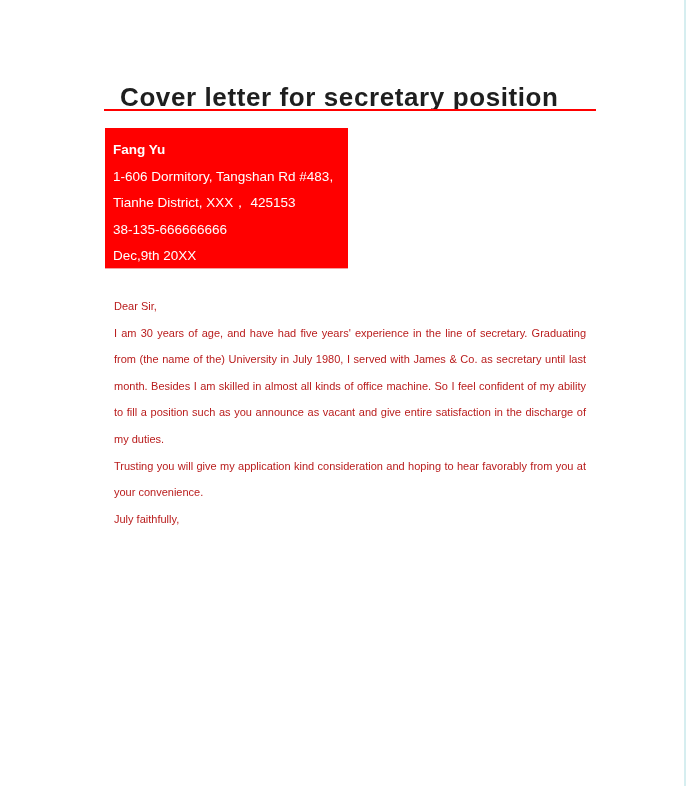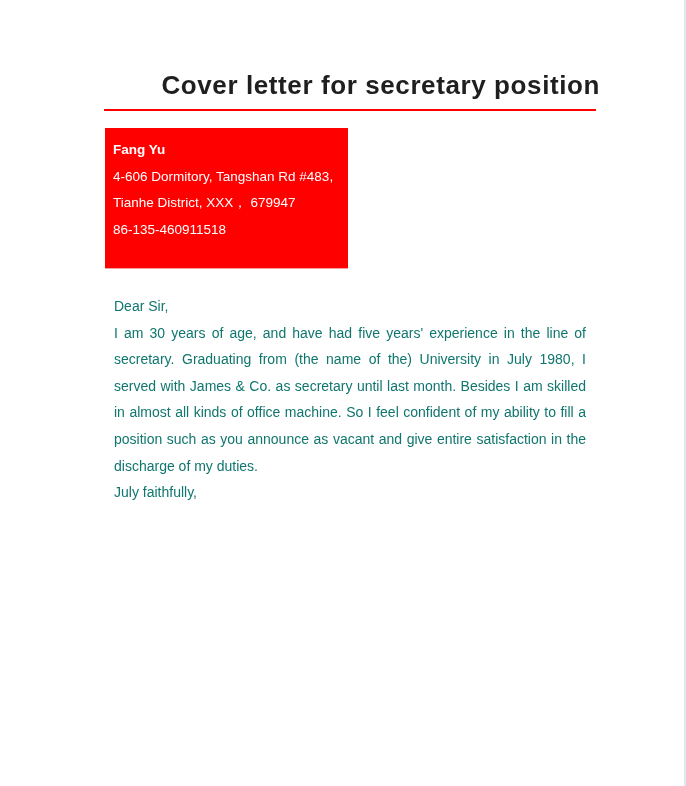--- a/index.html
+++ b/index.html
@@ -28,28 +28,28 @@
       top: 0;
       width: 684px;
       height: 786px;
       background: #ffffff;
     }
     .title {
       position: absolute;
       left: 104px;
       top: 64px;
       width: 492px;
-      text-align: right;
+      text-align: left;
       font-family: "Liberation Sans", sans-serif;
       font-weight: bold;
       font-size: 26px;
       letter-spacing: 0.6px;
       color: #1f1f1f;
       line-height: 34px;
-      margin: 4px;
+      margin: 16px;
     }
     .title-rule {
       position: absolute;
       left: 104px;
       top: 109px;
       width: 492px;
       height: 2px;
       background: #ff0000;
     }
     .contact-box {
@@ -70,43 +70,45 @@
       white-space: nowrap;
     }
     .contact-line.name {
       font-weight: bold;
     }
     .letter {
       position: absolute;
       left: 114px;
       top: 293px;
       width: 472px;
-      color: #0f766e;
-      font-size: 14px;
+      color: #b91c1c;
+      font-size: 11px;
       line-height: 26.6px;
     }
     .para {
       margin: 0;
       text-align: justify;
     }
   </style>
 </head>
 <body>
 
 <div class="page">
   <h1 class="title">Cover letter for secretary position</h1>
   <div class="title-rule"></div>
 
   <div class="contact-box">
     <div class="contact-line name">Fang Yu</div>
-    <div class="contact-line">4-606 Dormitory, Tangshan Rd #483,</div>
-    <div class="contact-line">Tianhe District, XXX， 679947</div>
-    <div class="contact-line">86-135-460911518</div>
+    <div class="contact-line">1-606 Dormitory, Tangshan Rd #483,</div>
+    <div class="contact-line">Tianhe District, XXX， 425153</div>
+    <div class="contact-line">38-135-666666666</div>
+    <div class="contact-line">Dec,9th 20XX</div>
   </div>
 
   <div class="letter">
     <p class="para">Dear Sir,</p>
     <p class="para">I am 30 years of age, and have had five years' experience in the line of secretary. Graduating from (the name of the) University in July 1980, I served with James &amp; Co. as secretary until last month. Besides I am skilled in almost all kinds of office machine. So I feel confident of my ability to fill a position such as you announce as vacant and give entire satisfaction in the discharge of my duties.</p>
+    <p class="para">Trusting you will give my application kind consideration and hoping to hear favorably from you at your convenience.</p>
     <p class="para">July faithfully,</p>
   </div>
 </div>
 
 <div class="edge-line"></div>
 
 </body></html>

